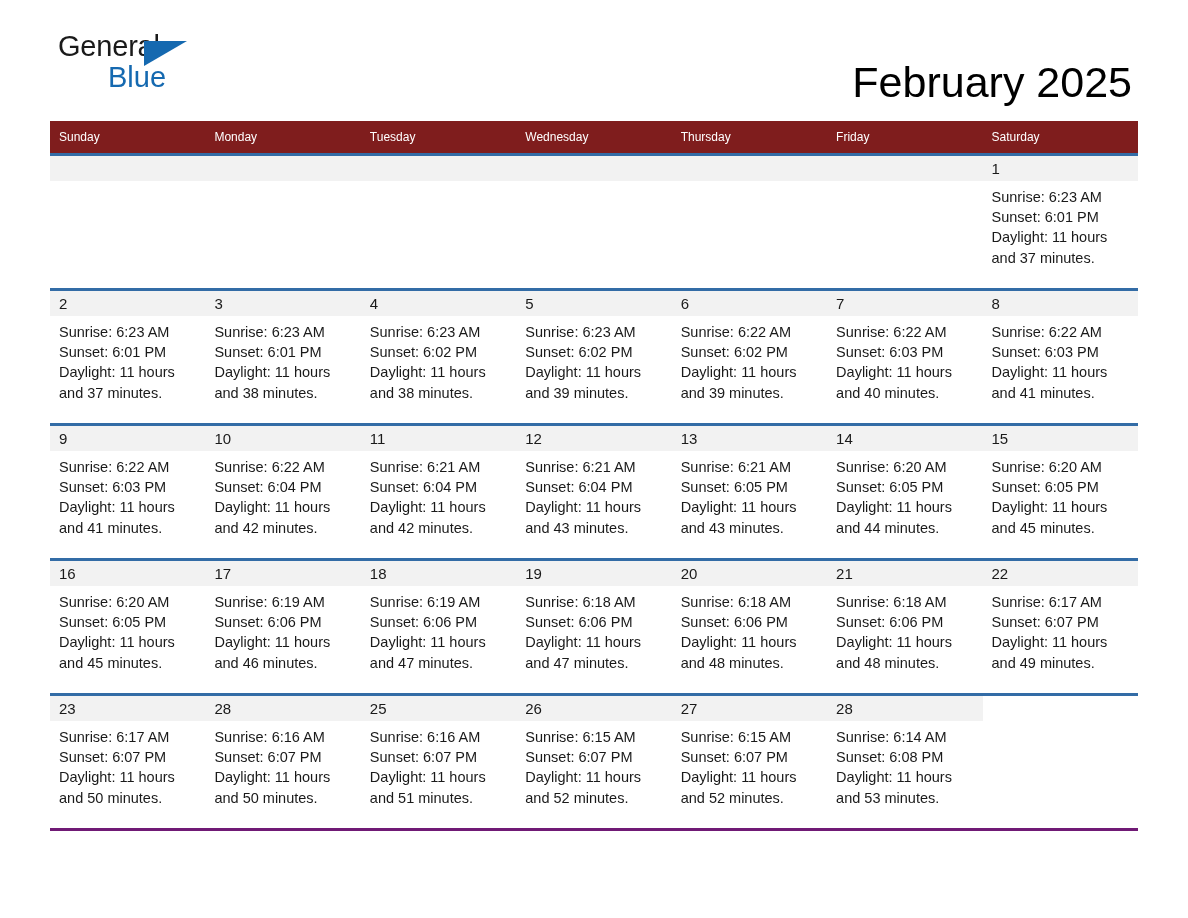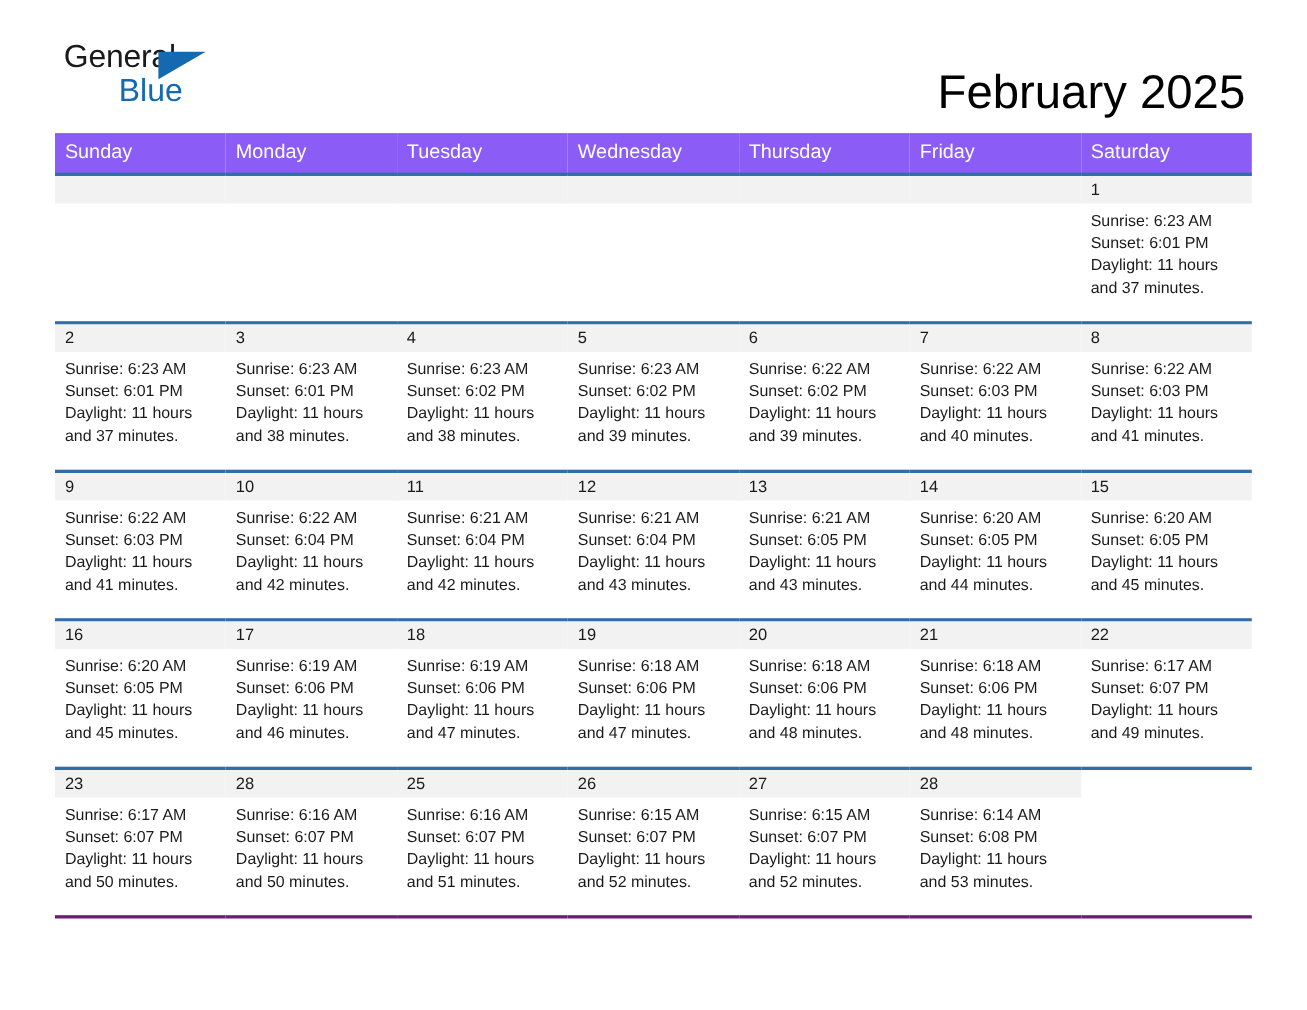--- a/index.html
+++ b/index.html
@@ -18,21 +18,21 @@
     position: relative;
     width: 1188px;
     height: 918px;
     box-sizing: border-box;
     padding: 0 50px;
   }
 
   
   .header {
     display: flex;
-    align-items: center;
+    align-items: flex-end;
     justify-content: space-between;
     padding-top: 44px;
     height: 104px;
     box-sizing: border-box;
   }
   .brand {
     position: relative;
     width: 150px;
     height: 72px;
     padding-left: 8px;
@@ -85,23 +85,23 @@
   
   .calendar {
     width: 1088px;
     border-collapse: collapse;
     table-layout: fixed;
     margin-top: 17px;
   }
   .calendar col { width: 155.43px; }
 
   thead th {
-    background: #8b5cf6;
+    background: #7f1d1d;
     color: #ffffff;
-    font-size: 18px;
+    font-size: 12px;
     font-weight: 400;
     text-align: left;
     padding: 7px 0 8px 9px;
     height: 17px;
     box-sizing: content-box;
   }
 
   tbody tr.week-row > td {
     vertical-align: top;
     padding: 0;

